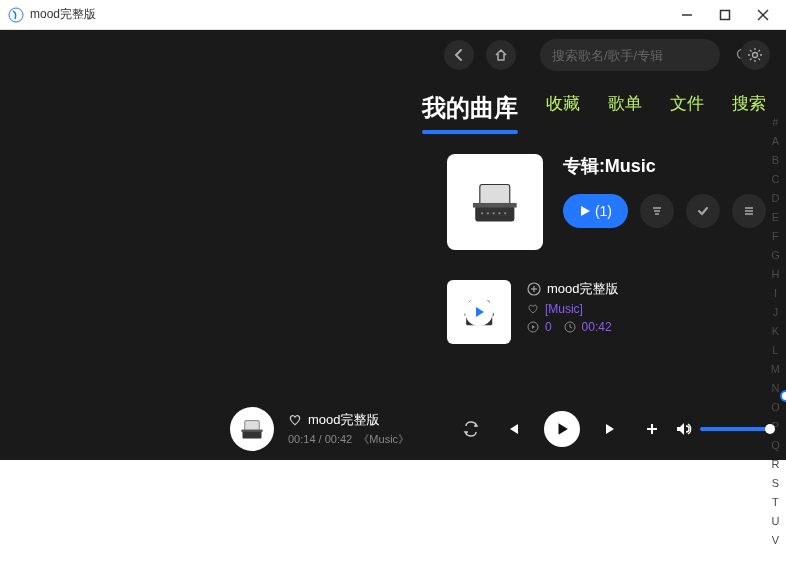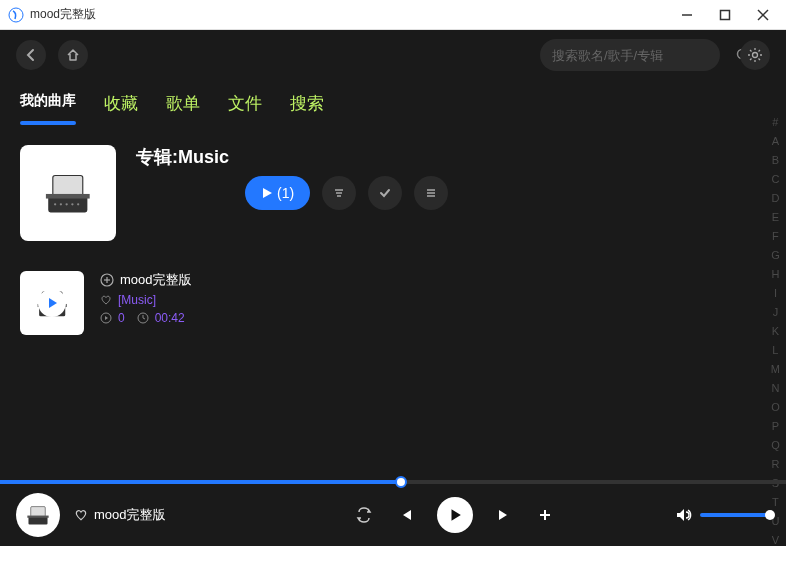--- a/index.html
+++ b/index.html
@@ -2,37 +2,37 @@
 <html><head>
 <meta charset="utf-8">
 <style>
 * { margin: 0; padding: 0; box-sizing: border-box; font-family: "Microsoft YaHei", Arial, sans-serif; }
 body { width: 786px; height: 588px; background: #fff; overflow: hidden; }
 .titlebar { height: 30px; background: #fff; display: flex; align-items: center; padding: 0 8px; border-bottom: 1px solid #e0e0e0; }
 .titlebar-icon { width: 16px; height: 16px; margin-right: 6px; }
 .titlebar-title { font-size: 12px; color: #333; flex: 1; }
 .titlebar-controls { display: flex; gap: 24px; padding-right: 8px; }
 .titlebar-btn { width: 14px; height: 14px; display: flex; align-items: center; justify-content: center; cursor: pointer; }
-.app { background: #1a1a1a; height: 516px; display: flex; flex-direction: column; color: #fff; position: relative; }
+.app { background: #1a1a1a; height: 430px; display: flex; flex-direction: column; color: #fff; position: relative; align-items: flex-end; }
 .topbar { height: 50px; display: flex; align-items: center; padding: 0 16px; gap: 12px; }
 .nav-btn { width: 30px; height: 30px; background: #2a2a2a; border-radius: 50%; display: flex; align-items: center; justify-content: center; cursor: pointer; }
 .topbar-spacer { flex: 1; }
 .search-box { background: #2a2a2a; border-radius: 16px; height: 32px; width: 180px; display: flex; align-items: center; padding: 0 12px; gap: 8px; }
 .search-input { background: none; border: none; color: #888; font-size: 13px; flex: 1; outline: none; }
 .search-input::placeholder { color: #666; }
 .search-icon { color: #888; }
 .settings-btn { width: 30px; height: 30px; background: #2a2a2a; border-radius: 50%; display: flex; align-items: center; justify-content: center; cursor: pointer; margin-left: 8px; }
 .tabs { display: flex; gap: 28px; padding: 12px 20px 0; }
 .tab { font-size: 17px; color: #bef264; cursor: pointer; padding-bottom: 10px; position: relative; }
-.tab.active { color: #fff; font-weight: bold; font-size: 14px; }
+.tab.active { color: #fff; font-weight: bold; font-size: 24px; }
 .tab.active::after { content: ""; position: absolute; bottom: 0; left: 0; right: 0; height: 4px; background: #2378ff; border-radius: 2px; }
 .content { flex: 1; padding: 20px; overflow: hidden; position: relative; }
 .album-header { display: flex; gap: 20px; }
 .album-art { width: 96px; height: 96px; background: #fff; border-radius: 8px; display: flex; align-items: center; justify-content: center; flex-shrink: 0; }
-.album-info { display: flex; gap: 16px; }
+.album-info { display: flex; flex-direction: column; gap: 16px; }
 .album-title { font-size: 18px; font-weight: bold; }
 .album-actions { display: flex; gap: 12px; align-items: center; }
 .play-all-btn { background: #2378ff; color: #fff; border-radius: 18px; height: 34px; padding: 0 16px; display: flex; align-items: center; gap: 4px; cursor: pointer; font-size: 14px; }
 .circle-btn { width: 34px; height: 34px; background: #2a2a2a; border-radius: 50%; display: flex; align-items: center; justify-content: center; cursor: pointer; }
 .track-list { margin-top: 24px; }
 .track-item { display: flex; gap: 16px; padding: 6px 0; }
 .track-art { width: 64px; height: 64px; background: #fff; border-radius: 6px; position: relative; display: flex; align-items: center; justify-content: center; flex-shrink: 0; }
 .track-play-overlay { position: absolute; width: 28px; height: 28px; background: #fff; border-radius: 50%; display: flex; align-items: center; justify-content: center; }
 .track-info { display: flex; flex-direction: column; gap: 4px; font-size: 12px; }
 .track-title-row { display: flex; align-items: center; gap: 6px; font-size: 13px; font-weight: 500; }
@@ -268,20 +268,23 @@
     </div>
     <div class="player-info">
       <div class="player-title-row">
         <span>
             <svg width="14" height="14" viewBox="0 0 12 12">
               <path d="M6 10 C2 7 1 4 3 2.5 C4 1.8 5.5 2.5 6 3.5 C6.5 2.5 8 1.8 9 2.5 C11 4 10 7 6 10 Z" stroke="#ccc" stroke-width="1" fill="none"></path>
             </svg>
           </span>
         <span>mood完整版</span>
       </div>
+      <div class="player-time-row">
+        <span>00:14</span> / <span>00:42</span>&nbsp;&nbsp;<span>《Music》</span>
+      </div>
     </div>
     <div class="player-controls">
       <span class="ctrl-btn">
           <svg width="18" height="18" viewBox="0 0 18 18">
             <path d="M4 6 A5 4 0 0 1 14 6 M14 12 A5 4 0 0 1 4 12 M13 3 L15 6 L12 6 M5 15 L3 12 L6 12" stroke="#ccc" stroke-width="1.5" fill="none"></path>
           </svg>
         </span>
       <span class="ctrl-btn">
           <svg width="16" height="16" viewBox="0 0 16 16">
             <path d="M4 3 V13 M14 3 L6 8 L14 13 Z" fill="#fff"></path>

